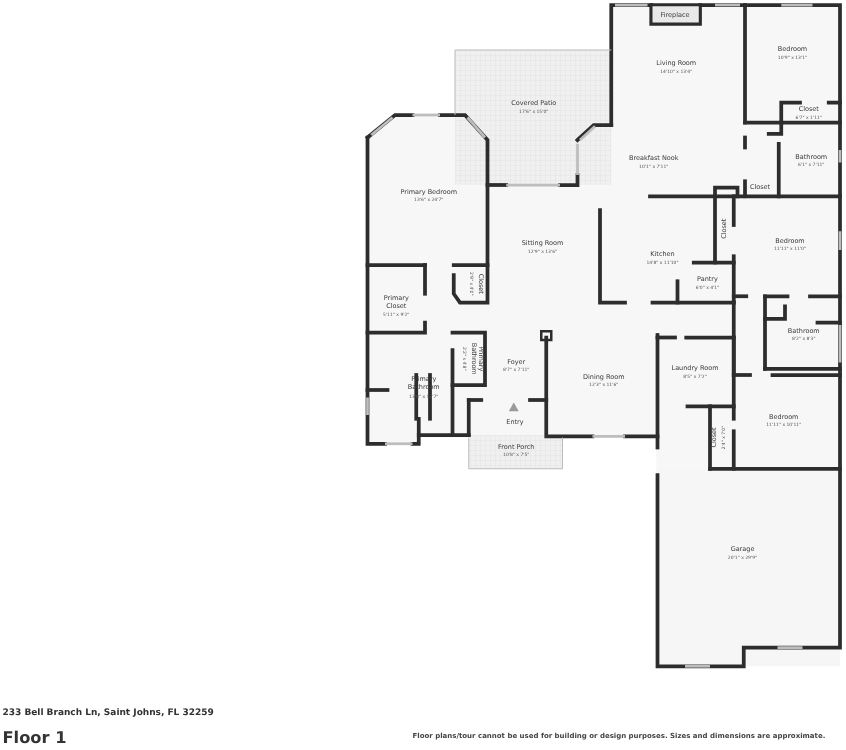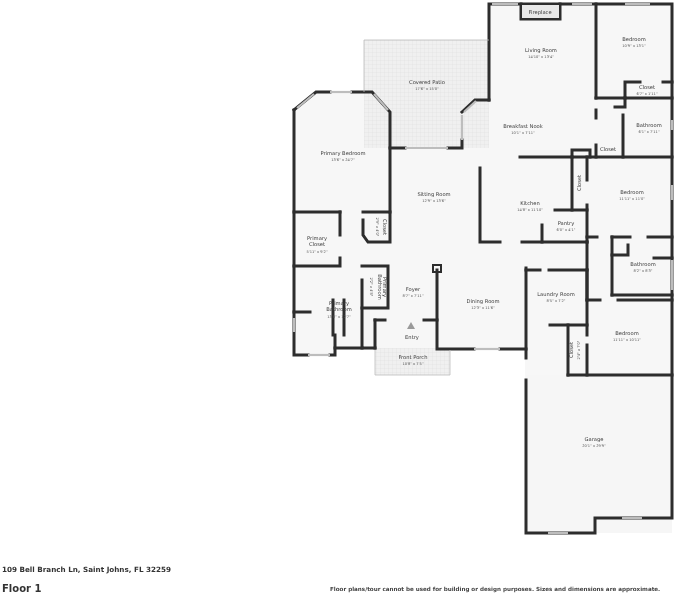--- a/index.html
+++ b/index.html
@@ -3,21 +3,21 @@
 <meta charset="utf-8">
 <style>
   html, body { margin:0; padding:0; background:#ffffff; }
   body { width:677px; height:600px; position:relative; overflow:hidden; font-family:"DejaVu Sans", sans-serif; }
   #plan { position:absolute; left:0; top:0; width:677px; height:560px; }
   .room-name { font-family:"DejaVu Sans", sans-serif; font-size:5.2px; fill:#3a3a3a; text-anchor:middle; }
   .room-dim { font-family:"DejaVu Sans", sans-serif; font-size:3.6px; fill:#555; text-anchor:middle; }
   .wall { stroke:#2d2d2d; stroke-width:3; fill:none; stroke-linecap:square; }
   .win { stroke:#bdbdbd; stroke-width:2.2; fill:none; }
   .footer-address { position:absolute; left:2px; top:565px; font-size:7.2px; font-weight:bold; color:#333; }
-  .footer-floor { position:absolute; left:2px; top:583px; font-size:10px; font-weight:bold; color:#333; }
+  .footer-floor { position:absolute; left:2px; top:583px; font-size:13px; font-weight:bold; color:#333; }
   .footer-note { position:absolute; left:330px; top:586px; font-size:5.6px; font-weight:bold; color:#444; }
 </style>
 </head>
 <body>
 
 <svg id="plan" viewBox="0 0 677 560" xmlns="http://www.w3.org/2000/svg">
   <defs>
     <pattern id="grid" width="4" height="4" patternUnits="userSpaceOnUse">
       <rect width="4" height="4" fill="#f0f0f0"></rect>
       <path d="M4 0 L0 0 0 4" fill="none" stroke="#dcdcdc" stroke-width="0.5"></path>
@@ -218,15 +218,15 @@
     <text class="room-name" x="412" y="339">Entry</text>
 
     <text class="room-name" x="413" y="359">Front Porch</text>
     <text class="room-dim" x="413" y="365">10'8" x 7'5"</text>
 
     <text class="room-name" x="594" y="441">Garage</text>
     <text class="room-dim" x="594" y="447">20'1" x 29'9"</text>
   </g>
 </svg>
 
-<div class="footer-address">109 Bell Branch Ln, Saint Johns, FL 32259</div>
+<div class="footer-address">233 Bell Branch Ln, Saint Johns, FL 32259</div>
 <div class="footer-floor">Floor 1</div>
 <div class="footer-note">Floor plans/tour cannot be used for building or design purposes. Sizes and dimensions are approximate.</div>
 
 </body></html>

